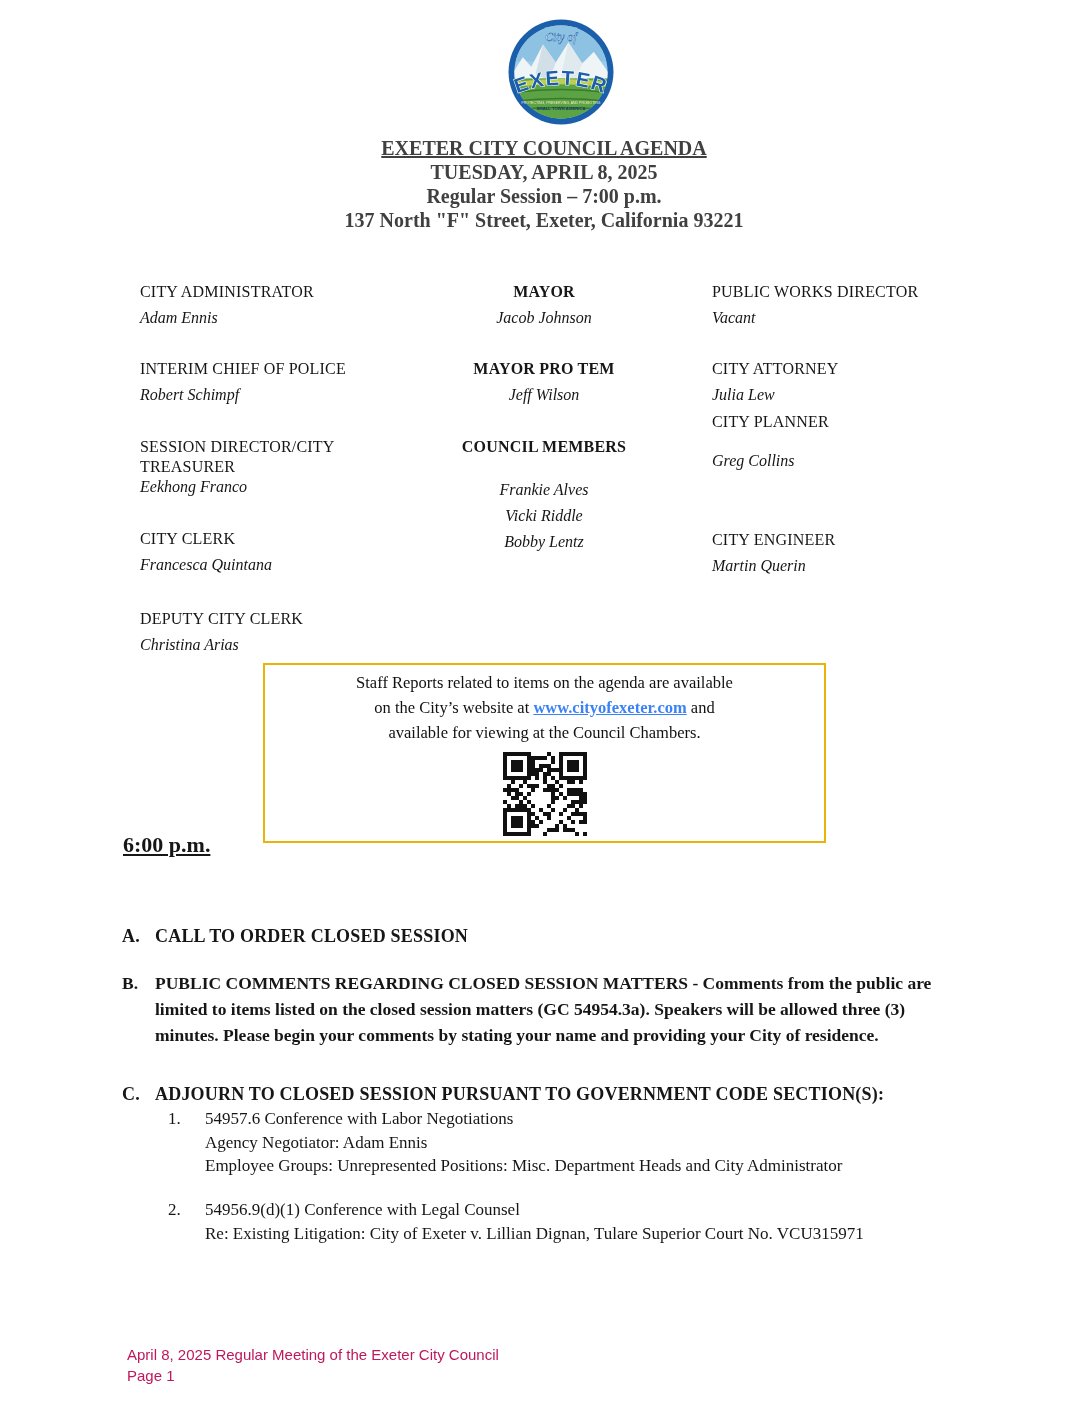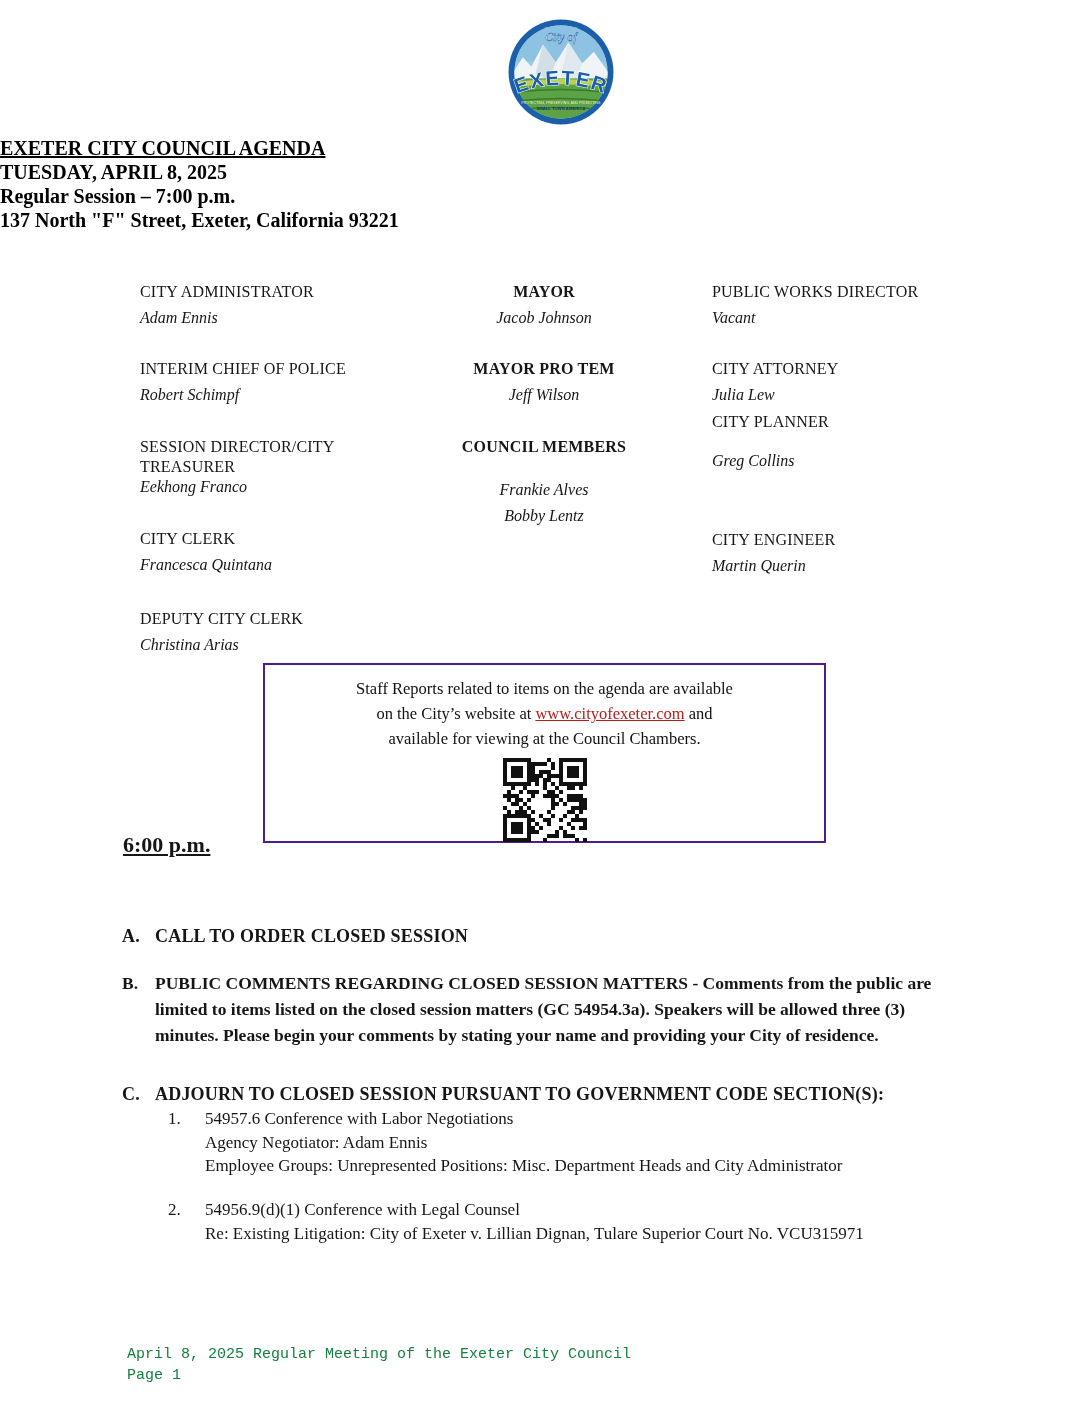--- a/index.html
+++ b/index.html
@@ -3,44 +3,44 @@
 <meta charset="utf-8">
 <style>
   html,body{margin:0;padding:0;background:#ffffff;}
   .page{position:relative;width:1088px;height:1408px;background:#fff;
         font-family:"Liberation Serif",serif;color:#161616;overflow:hidden;}
 
   
   .logo{position:absolute;left:508px;top:19px;width:106px;height:106px;}
 
   
-  .header{position:absolute;top:136px;left:0;width:100%;
-          font-weight:bold;font-size:20px;line-height:24px;color:#000000;font-family:Liberation Serif, serif;}
+  .header{position:absolute;top:136px;left:0;width:100%;text-align:center;
+          font-weight:bold;font-size:20px;line-height:24px;color:#404040;font-family:Liberation Serif, serif;}
   .header .u{text-decoration:underline;}
 
   
   .oc{position:absolute;width:300px;font-size:16px;}
   .oc .t{letter-spacing:.2px;line-height:20px;}
   .oc .n{font-style:italic;margin-top:6px;line-height:20px;}
   .l1{left:140px;top:282px}.l2{left:140px;top:359px}
   .l3{left:140px;top:437px;width:232px}.l3 .n{margin-top:0px}
   .l4{left:140px;top:529px}.l5{left:140px;top:609px}
   .mcol{left:394px;width:300px;text-align:center;}
   .mcol .t{font-weight:bold;}
   .m1{top:282px}.m2{top:359px}.m3{top:437px}
   .m3 .names{margin-top:20px;}
   .m3 .names div{font-style:italic;line-height:26px;}
   .r1{left:712px;top:282px}.r2{left:712px;top:359px}
   .r3{left:712px;top:412px}.r3 .n{margin-top:19px}
   .r4{left:712px;top:530px}
 
   
   .notice{position:absolute;left:263px;top:663px;width:563px;height:180px;
-          border:2px solid #4c1d95;box-sizing:border-box;text-align:center;
-          font-size:16.5px;line-height:25px;padding-top:11px;color:#111;}
+          border:2px solid #eab308;box-sizing:border-box;text-align:center;
+          font-size:16.5px;line-height:25px;padding-top:5px;color:#111;}
   .notice a{color:#1155cc;text-decoration:underline;cursor:pointer;}
   .qr{width:84px;height:84px;margin:7px auto 0 auto;}
 
   
   .time{position:absolute;left:123px;top:832px;font-weight:bold;font-size:22px;
         text-decoration:underline;}
   .row{position:absolute;display:flex;}
   .rowA{left:122px;top:926px;font-weight:bold;font-size:18px;letter-spacing:.2px;}
   .rowA .ltr{width:33px;flex:none;}
   .rowB{left:122px;top:970px;width:845px;font-weight:bold;font-size:17.5px;line-height:26px;}
@@ -127,20 +127,21 @@
     <div class="n">Jacob Johnson</div>
   </div>
   <div class="oc mcol m2">
     <div class="t">MAYOR PRO TEM</div>
     <div class="n">Jeff Wilson</div>
   </div>
   <div class="oc mcol m3">
     <div class="t">COUNCIL MEMBERS</div>
     <div class="names">
       <div>Frankie Alves</div>
+      <div>Vicki Riddle</div>
       <div>Bobby Lentz</div>
     </div>
   </div>
 
   <div class="oc r1">
     <div class="t">PUBLIC WORKS DIRECTOR</div>
     <div class="n">Vacant</div>
   </div>
   <div class="oc r2">
     <div class="t">CITY ATTORNEY</div>
@@ -152,21 +153,21 @@
   </div>
   <div class="oc r4">
     <div class="t">CITY ENGINEER</div>
     <div class="n">Martin Querin</div>
   </div>
 
   <div class="notice">
     <div>Staff Reports related to items on the agenda are available</div>
     <div>
       <span>on the City’s website at</span>
-      <a style="color: #b91c1c;">www.cityofexeter.com</a>
+      <a style="color: #3b82f6; font-weight: bold;">www.cityofexeter.com</a>
       <span>and</span>
     </div>
     <div>available for viewing at the Council Chambers.</div>
     <div class="qr" id="qr"><svg width="84" height="84" viewBox="0 0 84 84" shape-rendering="crispEdges" fill="#111">
           <rect x="0" y="0" width="4" height="4"></rect>
           <rect x="4" y="0" width="4" height="4"></rect>
           <rect x="8" y="0" width="4" height="4"></rect>
           <rect x="12" y="0" width="4" height="4"></rect>
           <rect x="16" y="0" width="4" height="4"></rect>
           <rect x="20" y="0" width="4" height="4"></rect>
@@ -417,18 +418,18 @@
   </div>
 
   <div class="sub sub2">
     <div class="num">2.</div>
     <div class="txt">
       <div>54956.9(d)(1) Conference with Legal Counsel</div>
       <div>Re: Existing Litigation: City of Exeter v. Lillian Dignan, Tulare Superior Court No. VCU315971</div>
     </div>
   </div>
 
-  <div class="footer" style="color: #15803d; font-family: Liberation Mono, monospace;">
+  <div class="footer" style="color: #be185d;">
     <div>April 8, 2025 Regular Meeting of the Exeter City Council</div>
     <div>Page 1</div>
   </div>
 
 </div>
 
 </body></html>

